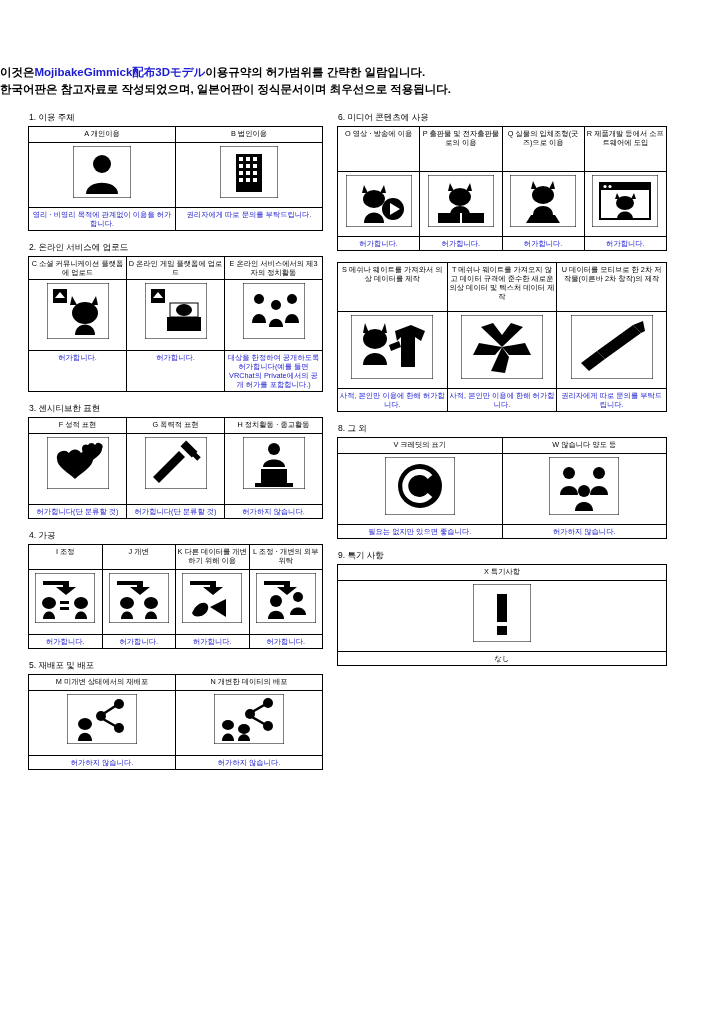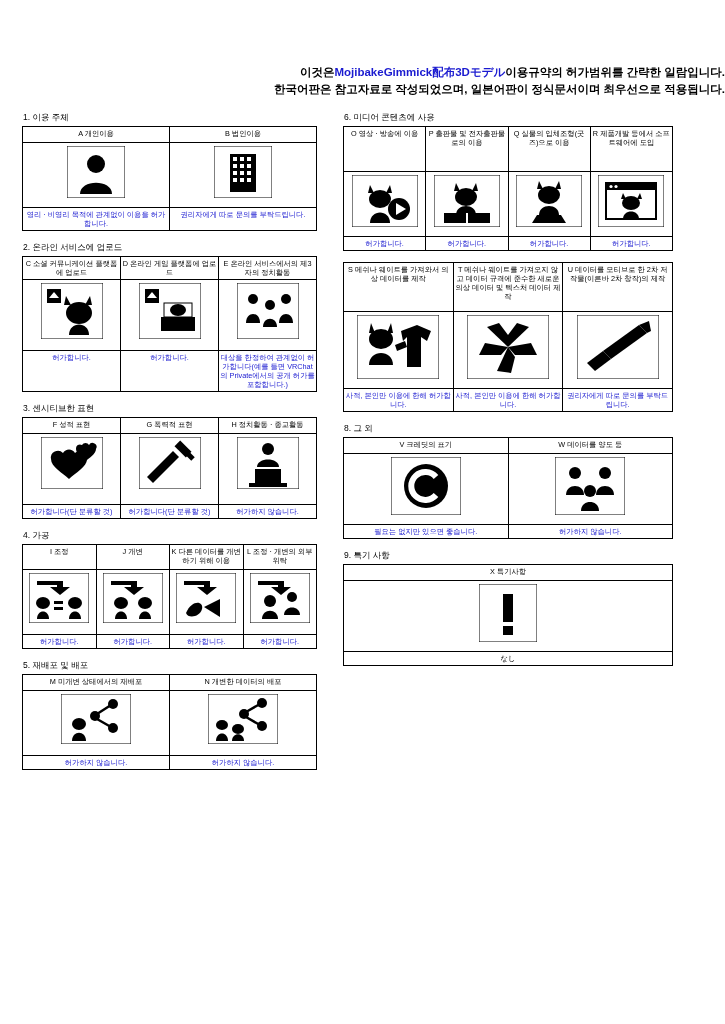--- a/index.html
+++ b/index.html
@@ -4,26 +4,26 @@
 <style>
   html,body{margin:0;padding:0;}
   body{
     width:725px;height:1024px;background:#ffffff;
     font-family:"Liberation Sans","DejaVu Sans",sans-serif;
     color:#000;
   }
   .page{position:relative;width:725px;height:1024px;overflow:hidden;}
 
   .title{
-    text-align:right;font-weight:bold;font-size:11.5px;line-height:17px;
+    text-align:left;font-weight:bold;font-size:11.5px;line-height:17px;
     margin-top:64px;
   }
   .title .hl{color:#1a1ad0;}
 
-  .columns{display:flex;gap:26px;padding:0 22px;margin-top:14px;align-items:flex-start;}
+  .columns{display:flex;gap:14px;padding:0 28px;margin-top:14px;align-items:flex-start;}
   .col{flex:0 0 auto;}
   .col.left{width:295px;}
   .col.right{width:330px;}
 
   .section{margin-bottom:11px;}
   .sec-title{font-size:8.5px;margin:0 0 2px 1px;}
 
   table.grid{border-collapse:collapse;width:100%;table-layout:fixed;}
   table.grid td{border:1px solid #000;padding:0;vertical-align:top;}
 
@@ -144,21 +144,21 @@
                 <svg width="62" height="56" viewBox="0 0 62 56">
                   <rect x="0" y="0" width="62" height="56" fill="#fff" stroke="#000"></rect>
                   <circle cx="16" cy="16" r="5" fill="#000"></circle>
                   <path d="M9 40 C9 28 23 28 23 40 Z" fill="#000"></path>
                   <circle cx="33" cy="22" r="5" fill="#000"></circle>
                   <path d="M26 44 C26 33 40 33 40 44 Z" fill="#000"></path>
                   <circle cx="49" cy="16" r="5" fill="#000"></circle>
                   <path d="M42 40 C42 28 56 28 56 40 Z" fill="#000"></path>
                 </svg>
               </div>
-              <div class="note">대상을 한정하여 관계없이 허가합니다(예를 들면 VRChat의 Private에서의 공개 허가를 포함합니다.)</div>
+              <div class="note">대상을 한정하여 공개하도록 허가합니다(예를 들면 VRChat의 Private에서의 공개 허가를 포함합니다.)</div>
             </td>
           </tr>
         </tbody>
           </table>
       </div>
 
       <div class="section">
         <div class="sec-title">3. 센시티브한 표현</div>
         <table class="grid">
           <tbody>
@@ -449,21 +449,21 @@
               <div class="icon-cell md">
                 <svg width="70" height="58" viewBox="0 0 70 58">
                   <rect x="0" y="0" width="70" height="58" fill="#fff" stroke="#000"></rect>
                   <circle cx="35" cy="29" r="22" fill="#000"></circle>
                   <path d="M45 20 A14 14 0 1 0 45 38" stroke="#fff" stroke-width="6" fill="none"></path>
                 </svg>
               </div>
               <div class="note">필요는 없지만 있으면 좋습니다.</div>
             </td>
             <td style="width:50%">
-              <div class="hdr">W 데이터를 양도 등</div>
+              <div class="hdr">W 않습니다 양도 등</div>
               <div class="icon-cell md">
                 <svg width="70" height="58" viewBox="0 0 70 58">
                   <rect x="0" y="0" width="70" height="58" fill="#fff" stroke="#000"></rect>
                   <circle cx="20" cy="16" r="6" fill="#000"></circle>
                   <path d="M11 38 C11 26 29 26 29 38 Z" fill="#000"></path>
                   <circle cx="50" cy="16" r="6" fill="#000"></circle>
                   <path d="M41 38 C41 26 59 26 59 38 Z" fill="#000"></path>
                   <circle cx="35" cy="34" r="6" fill="#000"></circle>
                   <path d="M26 54 C26 42 44 42 44 54 Z" fill="#000"></path>
                 </svg>

